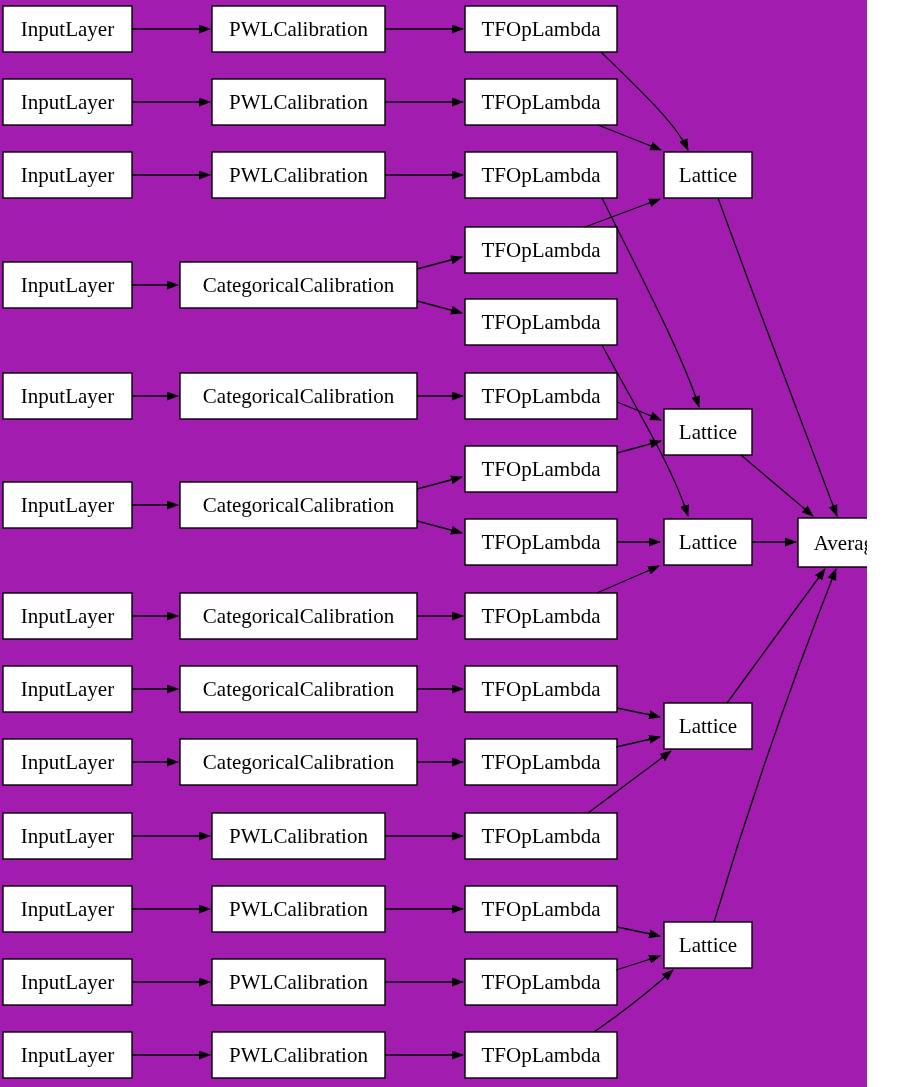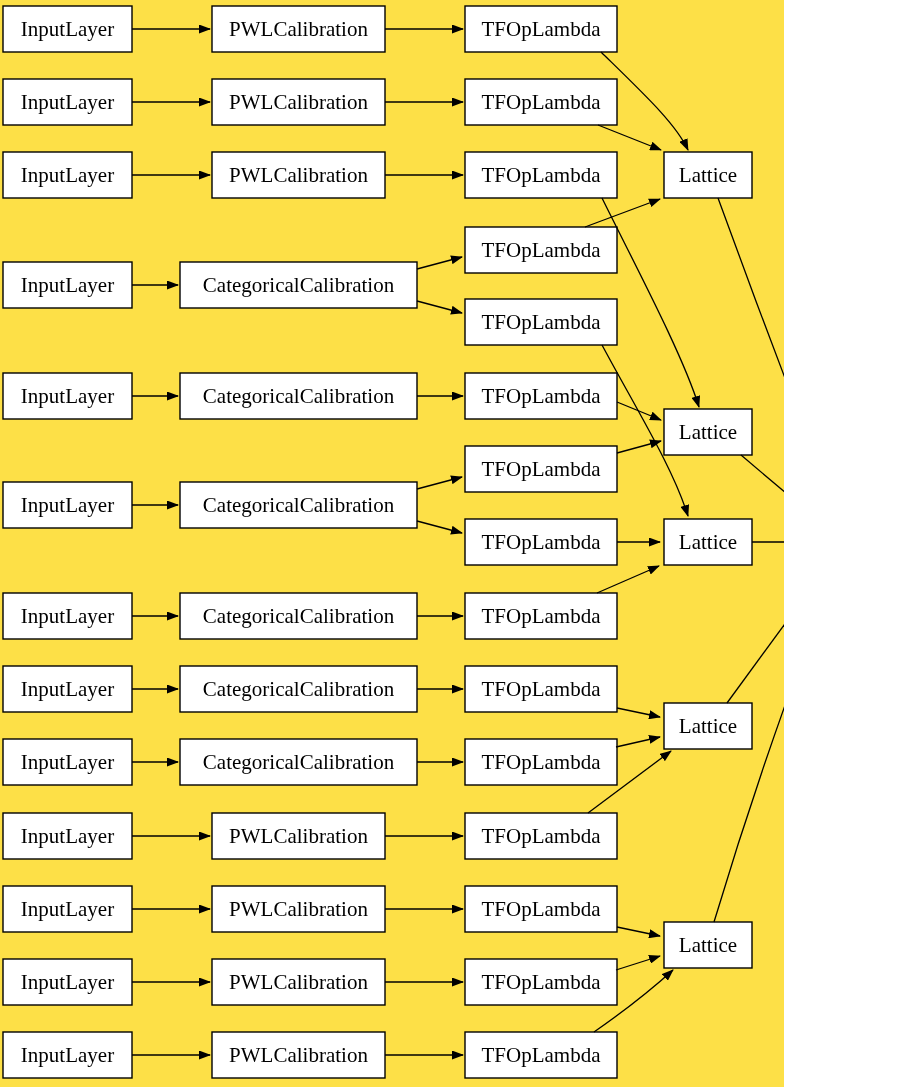--- a/index.html
+++ b/index.html
@@ -1,23 +1,23 @@
 <!DOCTYPE html>
 <html><head>
 <meta charset="utf-8">
 <style>
   html, body {
     margin: 0;
     padding: 0;
     background: #ffffff;
   }
   #diagram-root {
-    width: 784px;
+    width: 867px;
     height: 1087px;
-    background: #fde047;
+    background: #a21caf;
     position: relative;
     overflow: hidden;
   }
   svg text {
     font-family: "Liberation Serif", "DejaVu Serif", serif;
     font-size: 21px;
     fill: #000000;
   }
   svg rect.node-box {
     fill: #ffffff;

